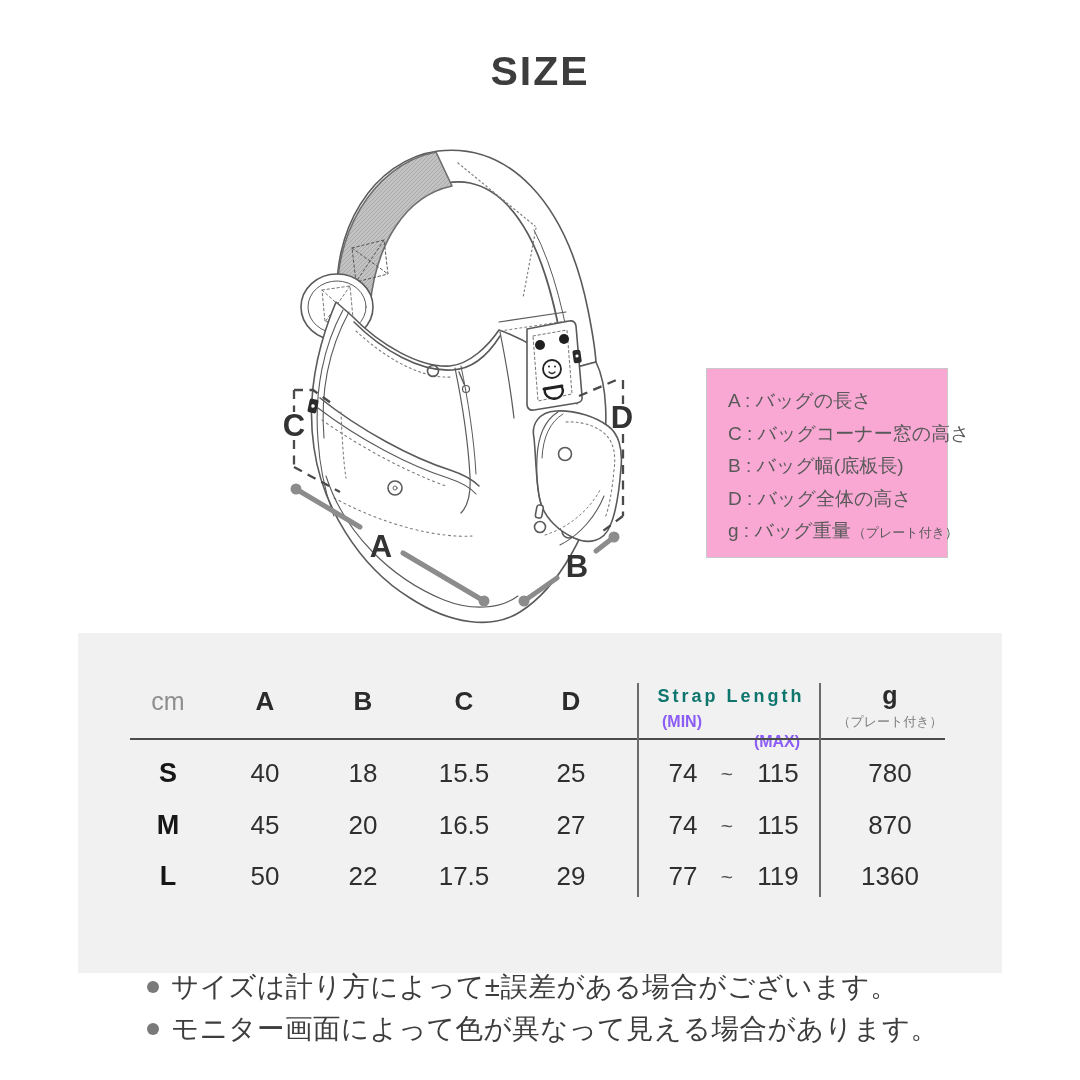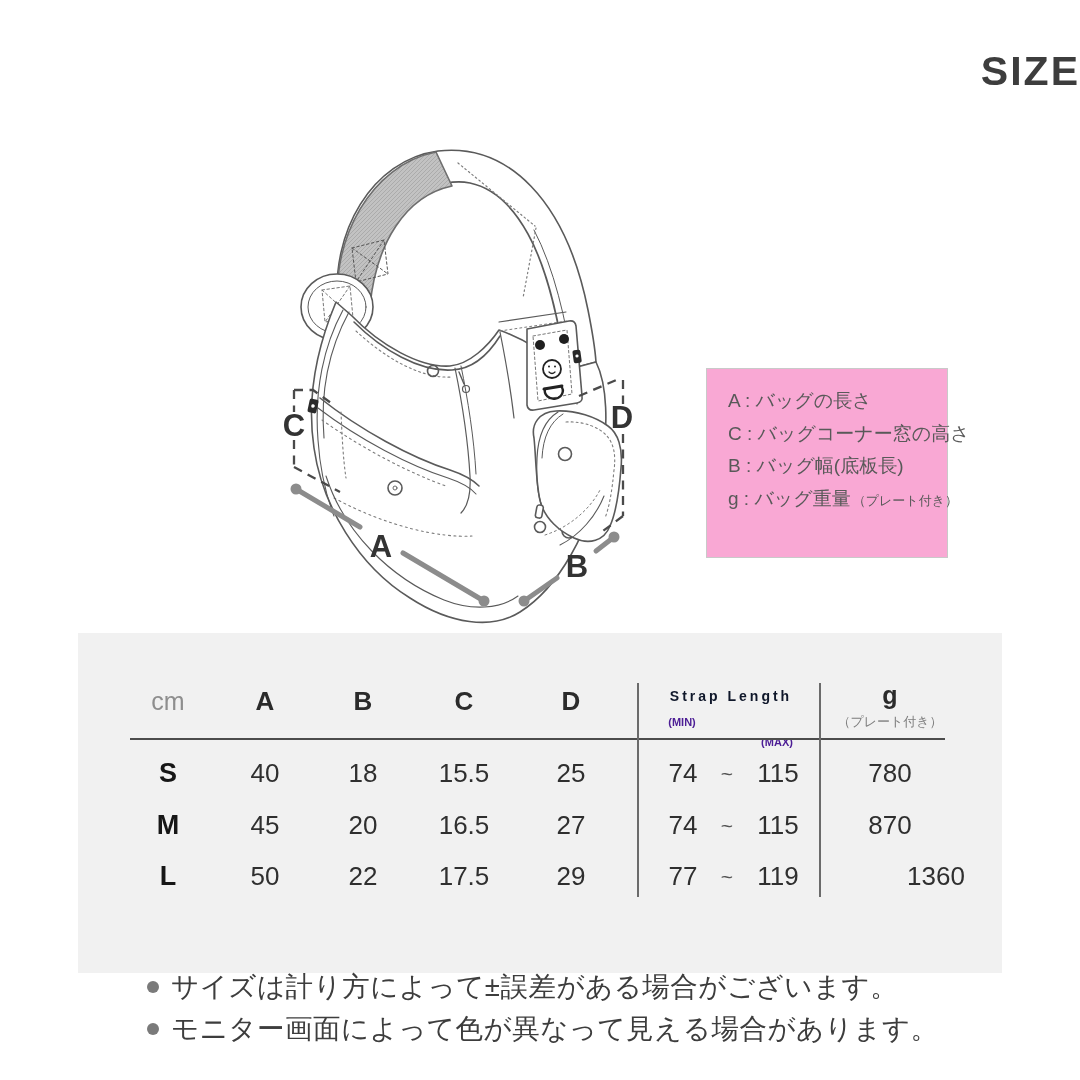--- a/index.html
+++ b/index.html
@@ -1,36 +1,36 @@
 <!DOCTYPE html>
 <html><head>
 <meta charset="utf-8">
 <style>
   html,body{margin:0;padding:0;background:#ffffff;}
   body{width:1080px;height:1080px;position:relative;overflow:hidden;
        font-family:"Liberation Sans","DejaVu Sans",sans-serif;color:#333;}
   .abs{position:absolute;}
   
-  .page-title{left:0;top:48px;width:1080px;text-align:right;
+  .page-title{left:0;top:48px;width:1080px;text-align:center;
     font-size:41px;font-weight:600;letter-spacing:2px;color:#3d3d3d;}
   
   .diagram-svg{left:150px;top:120px;width:560px;height:520px;}
   .dim-label{font-size:31px;font-weight:600;color:#333;transform:translate(-50%,-50%);}
   
   .legend-box{left:706px;top:368px;width:242px;height:190px;border:1px solid #c9c9c9;
     background:#f9a8d4;box-sizing:border-box;padding:17px 8px 0 21px;}
   .legend-item{font-size:19px;line-height:30.6px;color:#595959;white-space:nowrap;}
   .legend-note{font-size:13px;color:#595959;margin-left:2px;}
   
   .table-panel{left:78px;top:633px;width:924px;height:340px;background:#f1f1f1;}
   .tp{position:absolute;transform:translate(-50%,-50%);white-space:nowrap;}
   .hdr-unit{font-size:25px;color:#8e8e8e;}
   .hdr-col{font-size:26px;font-weight:600;color:#2b2b2b;}
-  .hdr-strap{font-size:14px;font-weight:600;letter-spacing:3px;color:#0f172a;}
-  .hdr-minmax{font-size:11px;font-weight:700;color:#4c1d95;}
+  .hdr-strap{font-size:18px;font-weight:600;letter-spacing:3px;color:#0f766e;}
+  .hdr-minmax{font-size:16px;font-weight:700;color:#8b5cf6;}
   .hdr-g{font-size:25px;font-weight:600;color:#2b2b2b;}
   .hdr-note{font-size:13px;color:#7d7d7d;}
   .cell{font-size:26px;color:#2f2f2f;}
   .cell-size{font-size:27px;font-weight:700;color:#161616;}
   .cell-tilde{font-size:21px;color:#555;}
   .hdr-underline{left:52px;top:105px;width:815px;height:2px;background:#4c4c4c;}
   .vdiv{width:2px;top:50px;height:214px;background:#6b6b6b;}
   
   .note-row{left:147px;display:flex;align-items:center;}
   .note-bullet{width:12px;height:12px;border-radius:50%;background:#7a7a7a;
@@ -154,20 +154,21 @@
 
 <div class="abs dim-label" style="left:381px;top:547px;">A</div>
 <div class="abs dim-label" style="left:577px;top:567px;">B</div>
 <div class="abs dim-label" style="left:294px;top:426px;">C</div>
 <div class="abs dim-label" style="left:622px;top:418px;">D</div>
 
 <div class="abs legend-box">
   <div class="legend-item"><span>A : バッグの長さ</span><span class="legend-note"></span></div>
   <div class="legend-item"><span>C : バッグコーナー窓の高さ</span><span class="legend-note"></span></div>
   <div class="legend-item"><span>B : バッグ幅(底板長)</span><span class="legend-note"></span></div>
+  <div class="legend-item"><span>D : バッグ全体の高さ</span><span class="legend-note"></span></div>
   <div class="legend-item"><span>g : バッグ重量</span><span class="legend-note">（プレート付き）</span></div>
 </div>
 
 <div class="abs table-panel">
 
   <div class="tp hdr-unit" style="left:90px;top:68px;">cm</div>
   <div class="tp hdr-col" style="left:187px;top:68px;">A</div>
   <div class="tp hdr-col" style="left:285px;top:68px;">B</div>
   <div class="tp hdr-col" style="left:386px;top:68px;">C</div>
   <div class="tp hdr-col" style="left:493px;top:68px;">D</div>
@@ -206,21 +207,21 @@
 
   <div>
     <div class="tp cell-size" style="left:90px;top:243px;">L</div>
     <div class="tp cell" style="left:187px;top:243px;">50</div>
     <div class="tp cell" style="left:285px;top:243px;">22</div>
     <div class="tp cell" style="left:386px;top:243px;">17.5</div>
     <div class="tp cell" style="left:493px;top:243px;">29</div>
     <div class="tp cell" style="left:605px;top:243px;">77</div>
     <div class="tp cell-tilde" style="left:649px;top:244px;">~</div>
     <div class="tp cell" style="left:700px;top:243px;">119</div>
-    <div class="tp cell" style="left:812px;top:243px;margin-left:46px;">1360</div>
+    <div class="tp cell" style="left:812px;top:243px;">1360</div>
   </div>
 </div>
 
 <div class="abs note-row" style="top:969px;">
   <span class="note-bullet"></span>
   <span class="note-text">サイズは計り方によって±誤差がある場合がございます。</span>
 </div>
 <div class="abs note-row" style="top:1011px;">
   <span class="note-bullet"></span>
   <span class="note-text">モニター画面によって色が異なって見える場合があります。</span>

